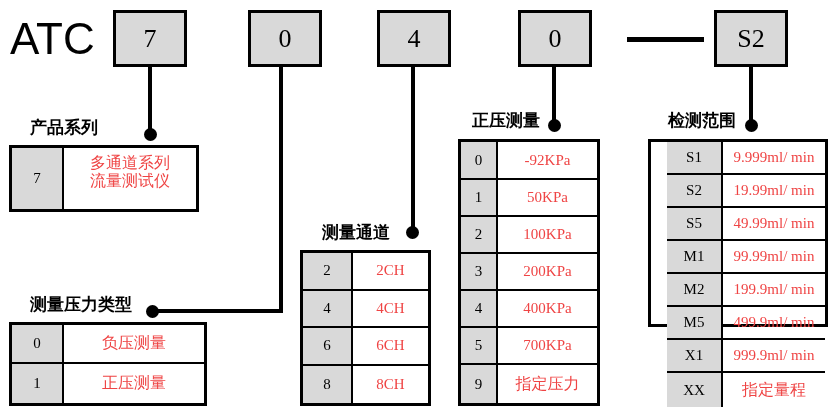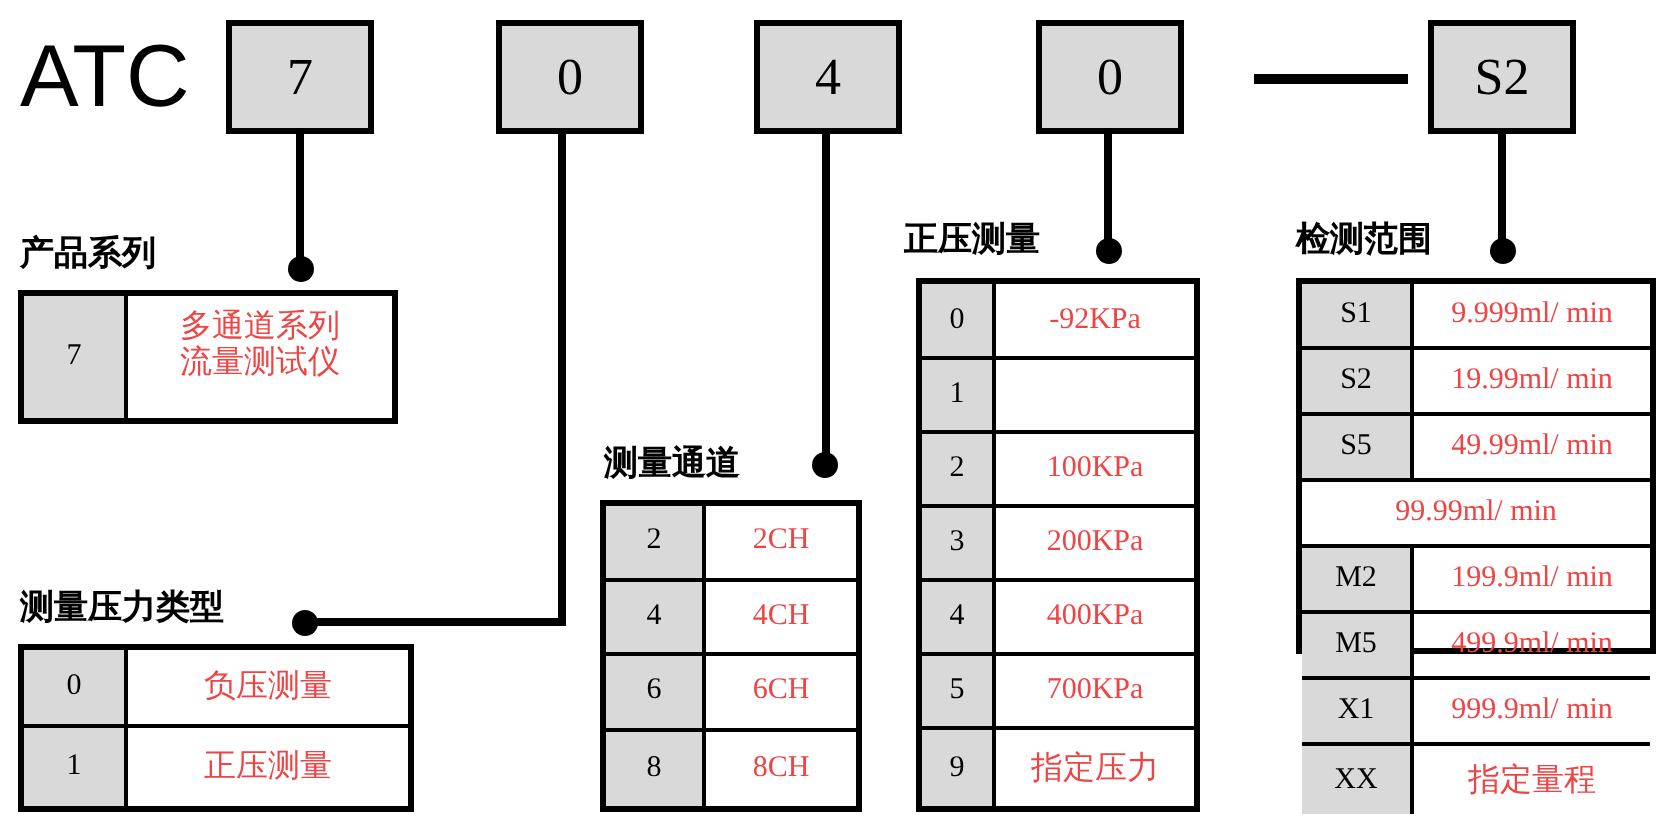--- a/index.html
+++ b/index.html
@@ -64,20 +64,21 @@
 
   
   .caption {
     position: absolute;
     font-family: "DejaVu Sans", "Liberation Sans", sans-serif;
     font-weight: bold;
     font-size: 17px;
     color: #000;
     white-space: nowrap;
     line-height: 1;
+    margin-left: 20px;
   }
 
   
   .tbl {
     position: absolute;
     border: 3px solid #000;
     box-sizing: border-box;
     background: #fff;
   }
   .tbl .row {
@@ -203,20 +204,21 @@
   </div>
 
   <div class="caption" style="left:452px; top:112px;">正压测量</div>
   <div class="tbl" style="left:458px; top:139px; width:142px; height:267px;">
     <div class="row" style="height:38px;">
       <div class="code" style="width:37px;">0</div>
       <div class="desc">-92KPa</div>
     </div>
     <div class="row" style="height:37px;">
       <div class="code" style="width:37px;">1</div>
+      <div class="desc">50KPa</div>
     </div>
     <div class="row" style="height:37px;">
       <div class="code" style="width:37px;">2</div>
       <div class="desc">100KPa</div>
     </div>
     <div class="row" style="height:37px;">
       <div class="code" style="width:37px;">3</div>
       <div class="desc">200KPa</div>
     </div>
     <div class="row" style="height:37px;">
@@ -227,34 +229,35 @@
       <div class="code" style="width:37px;">5</div>
       <div class="desc">700KPa</div>
     </div>
     <div class="row" style="height:38px;">
       <div class="code" style="width:37px;">9</div>
       <div class="desc cn">指定压力</div>
     </div>
   </div>
 
   <div class="caption" style="left:648px; top:112px;">检测范围</div>
-  <div class="tbl" style="left:648px; top:139px; width:180px; height:188px;">
+  <div class="tbl" style="left:648px; top:139px; width:180px; height:188px;padding-left:16px;">
     <div class="row" style="height:33px;">
       <div class="code" style="width:56px;">S1</div>
       <div class="desc">9.999ml/ min</div>
     </div>
     <div class="row" style="height:33px;">
       <div class="code" style="width:56px;">S2</div>
       <div class="desc">19.99ml/ min</div>
     </div>
     <div class="row" style="height:33px;">
       <div class="code" style="width:56px;">S5</div>
       <div class="desc">49.99ml/ min</div>
     </div>
     <div class="row" style="height:33px;">
+      <div class="code" style="width:56px;">M1</div>
       <div class="desc">99.99ml/ min</div>
     </div>
     <div class="row" style="height:33px;">
       <div class="code" style="width:56px;">M2</div>
       <div class="desc">199.9ml/ min</div>
     </div>
     <div class="row" style="height:33px;">
       <div class="code" style="width:56px;">M5</div>
       <div class="desc">499.9ml/ min</div>
     </div>

